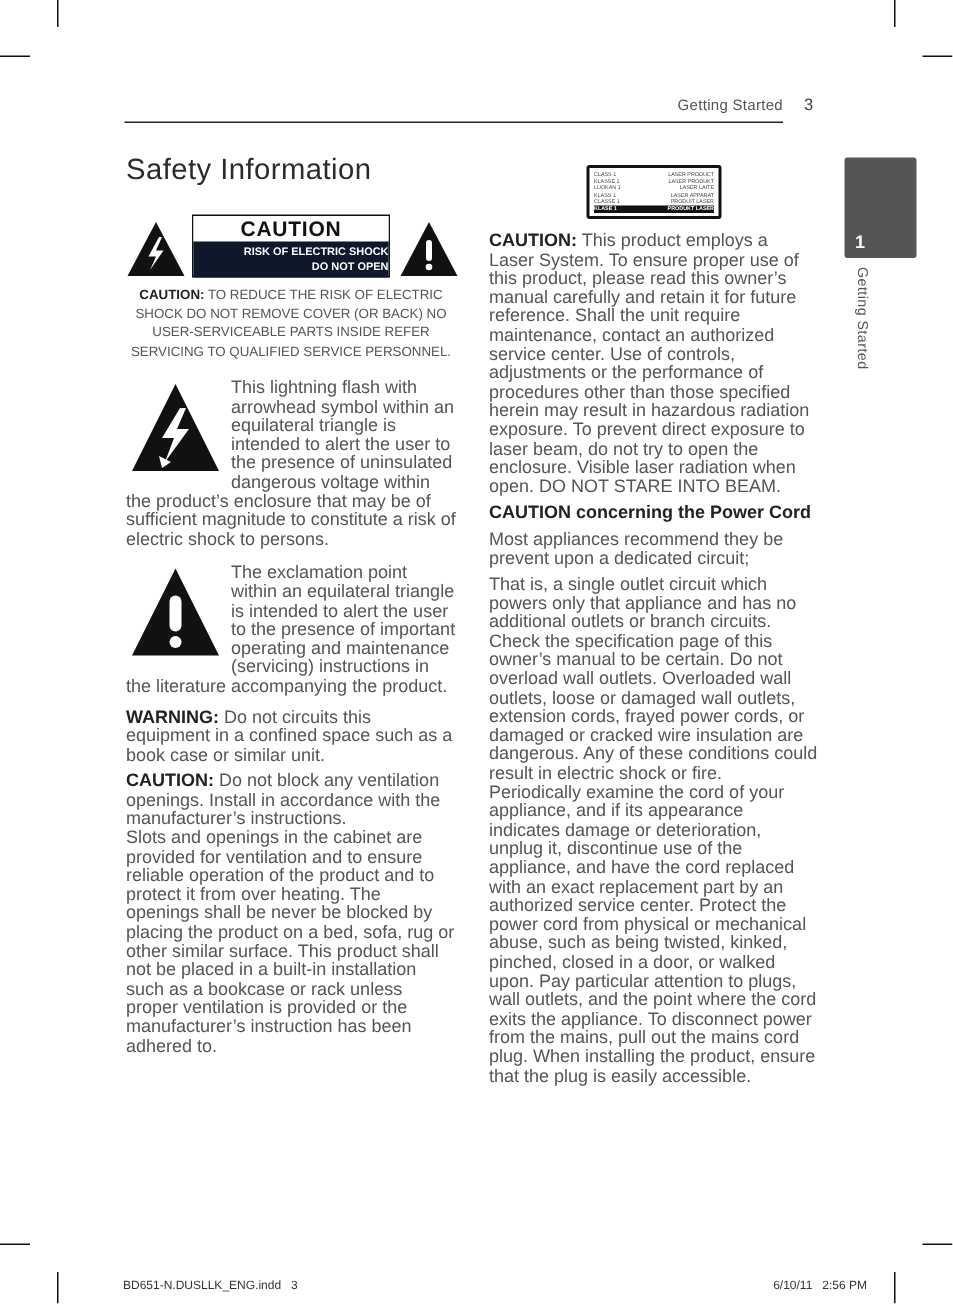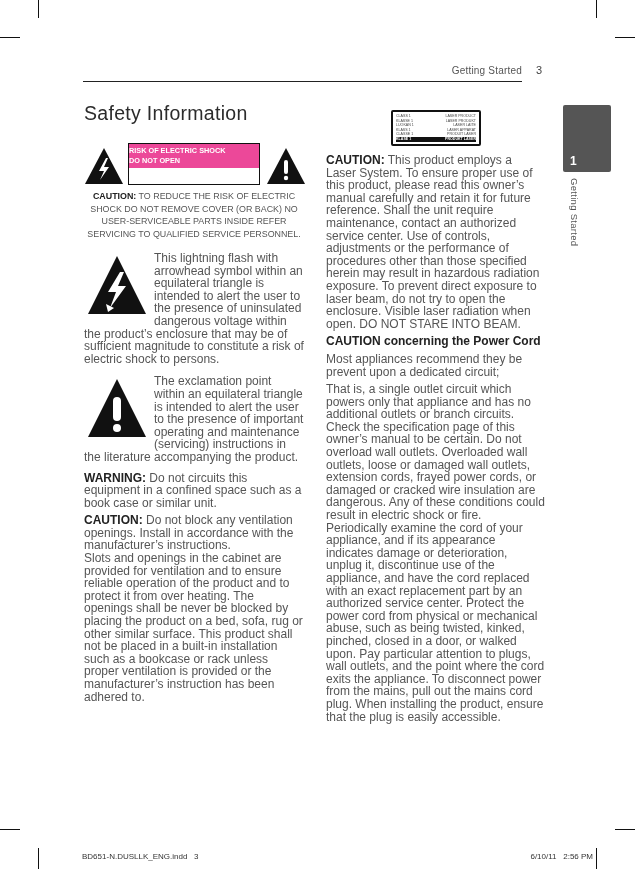--- a/index.html
+++ b/index.html
@@ -16,40 +16,40 @@
 
   .col { position: absolute; font-size: 12px; line-height: 12.6px; color: #555; }
   .col p { margin: 0 0 5px 0; }
   .col b { color: #222; }
   .left-col { left: 84px; top: 230px; width: 220px; }
   .right-col { left: 326px; top: 154px; width: 219px; }
 
   .caution-wrap { position: absolute; left: 84px; top: 143px; width: 220px; height: 44px; }
   .caution-box { position: absolute; left: 44px; top: 0; width: 132px; height: 42px; border: 1px solid #111; box-sizing: border-box; }
   .caution-top { height: 17px; background: #fff; text-align: center; font-size: 14px; font-weight: bold; line-height: 17px; color: #111; letter-spacing: 0.5px; }
-  .caution-bot { height: 24px; background: #ec4899; color: #fff; text-align: left; font-size: 7.3px; font-weight: bold; line-height: 10px; padding-top: 2px; box-sizing: border-box; }
+  .caution-bot { height: 24px; background: #0f172a; color: #fff; text-align: right; font-size: 7.3px; font-weight: bold; line-height: 10px; padding-top: 2px; box-sizing: border-box; }
   .tri { position: absolute; }
 
   .caution-para { position: absolute; left: 84px; top: 190px; width: 220px; text-align: center; font-size: 8.9px; line-height: 12.5px; color: #555; text-transform: none; }
   .caution-para b { color: #222; }
 
   .sym-block { position: relative; }
   .sym-block .sym-icon { float: left; width: 62px; height: 62px; margin: 2px 6px 0 2px; }
   .sym-block p { margin: 0; }
 
   .laser-label { position: absolute; left: 391px; top: 110px; width: 90px; height: 36px; border: 2px solid #111; border-radius: 2px; box-sizing: border-box; padding: 2px 3px; font-size: 3.6px; line-height: 4.6px; color: #444; }
   .laser-row { display: flex; justify-content: space-between; white-space: nowrap; }
   .laser-row.inv { background: #111; color: #fff; font-weight: bold; }
 
   .tab-box { position: absolute; left: 563px; top: 105px; width: 48px; height: 67px; background: #555555; border-radius: 2px; }
   .tab-num { position: absolute; left: 570px; top: 154px; color: #fff; font-size: 12px; font-weight: bold; }
   .tab-label { position: absolute; left: 569px; top: 178px; font-size: 9.5px; color: #555; writing-mode: vertical-rl; letter-spacing: 0.3px; }
 
   .footer-file { position: absolute; left: 52px; top: 852px; font-size: 8px; color: #333; }
-  .footer-date { position: absolute; right: 42px; top: 852px; font-size: 8px; color: #333; }
+  .footer-date { position: absolute; right: 57px; top: 852px; font-size: 8px; color: #333; }
 </style>
 </head>
 <body>
 
 <div class="crop" style="left:38px;top:0;width:1px;height:18px;"></div>
 <div class="crop" style="left:0;top:37px;width:20px;height:1px;"></div>
 <div class="crop" style="left:596px;top:0;width:1px;height:18px;"></div>
 <div class="crop" style="left:615px;top:37px;width:20px;height:1px;"></div>
 <div class="crop" style="left:0;top:829px;width:20px;height:1px;"></div>
 <div class="crop" style="left:38px;top:848px;width:1px;height:21px;"></div>
@@ -61,20 +61,21 @@
 <div class="hdr-rule"></div>
 
 <h1 class="title" style="margin:0;">Safety Information</h1>
 
 <div class="caution-wrap">
   <svg class="tri" style="left:0;top:4px;" width="40" height="38" viewBox="0 0 40 38">
     <polygon points="20,1 39,37 1,37" fill="#111"></polygon>
     <polygon points="22,11 15,24 20,24 16,33 25,20 20,20 24,11" fill="#fff"></polygon>
   </svg>
   <div class="caution-box">
+    <div class="caution-top">CAUTION</div>
     <div class="caution-bot">
       <div>RISK OF ELECTRIC SHOCK</div>
       <div>DO NOT OPEN</div>
     </div>
   </div>
   <svg class="tri" style="left:182px;top:4px;" width="40" height="38" viewBox="0 0 40 38">
     <polygon points="20,1 39,37 1,37" fill="#111"></polygon>
     <rect x="18" y="13" width="4" height="14" rx="2" fill="#fff"></rect>
     <circle cx="20" cy="31" r="2.2" fill="#fff"></circle>
   </svg>

